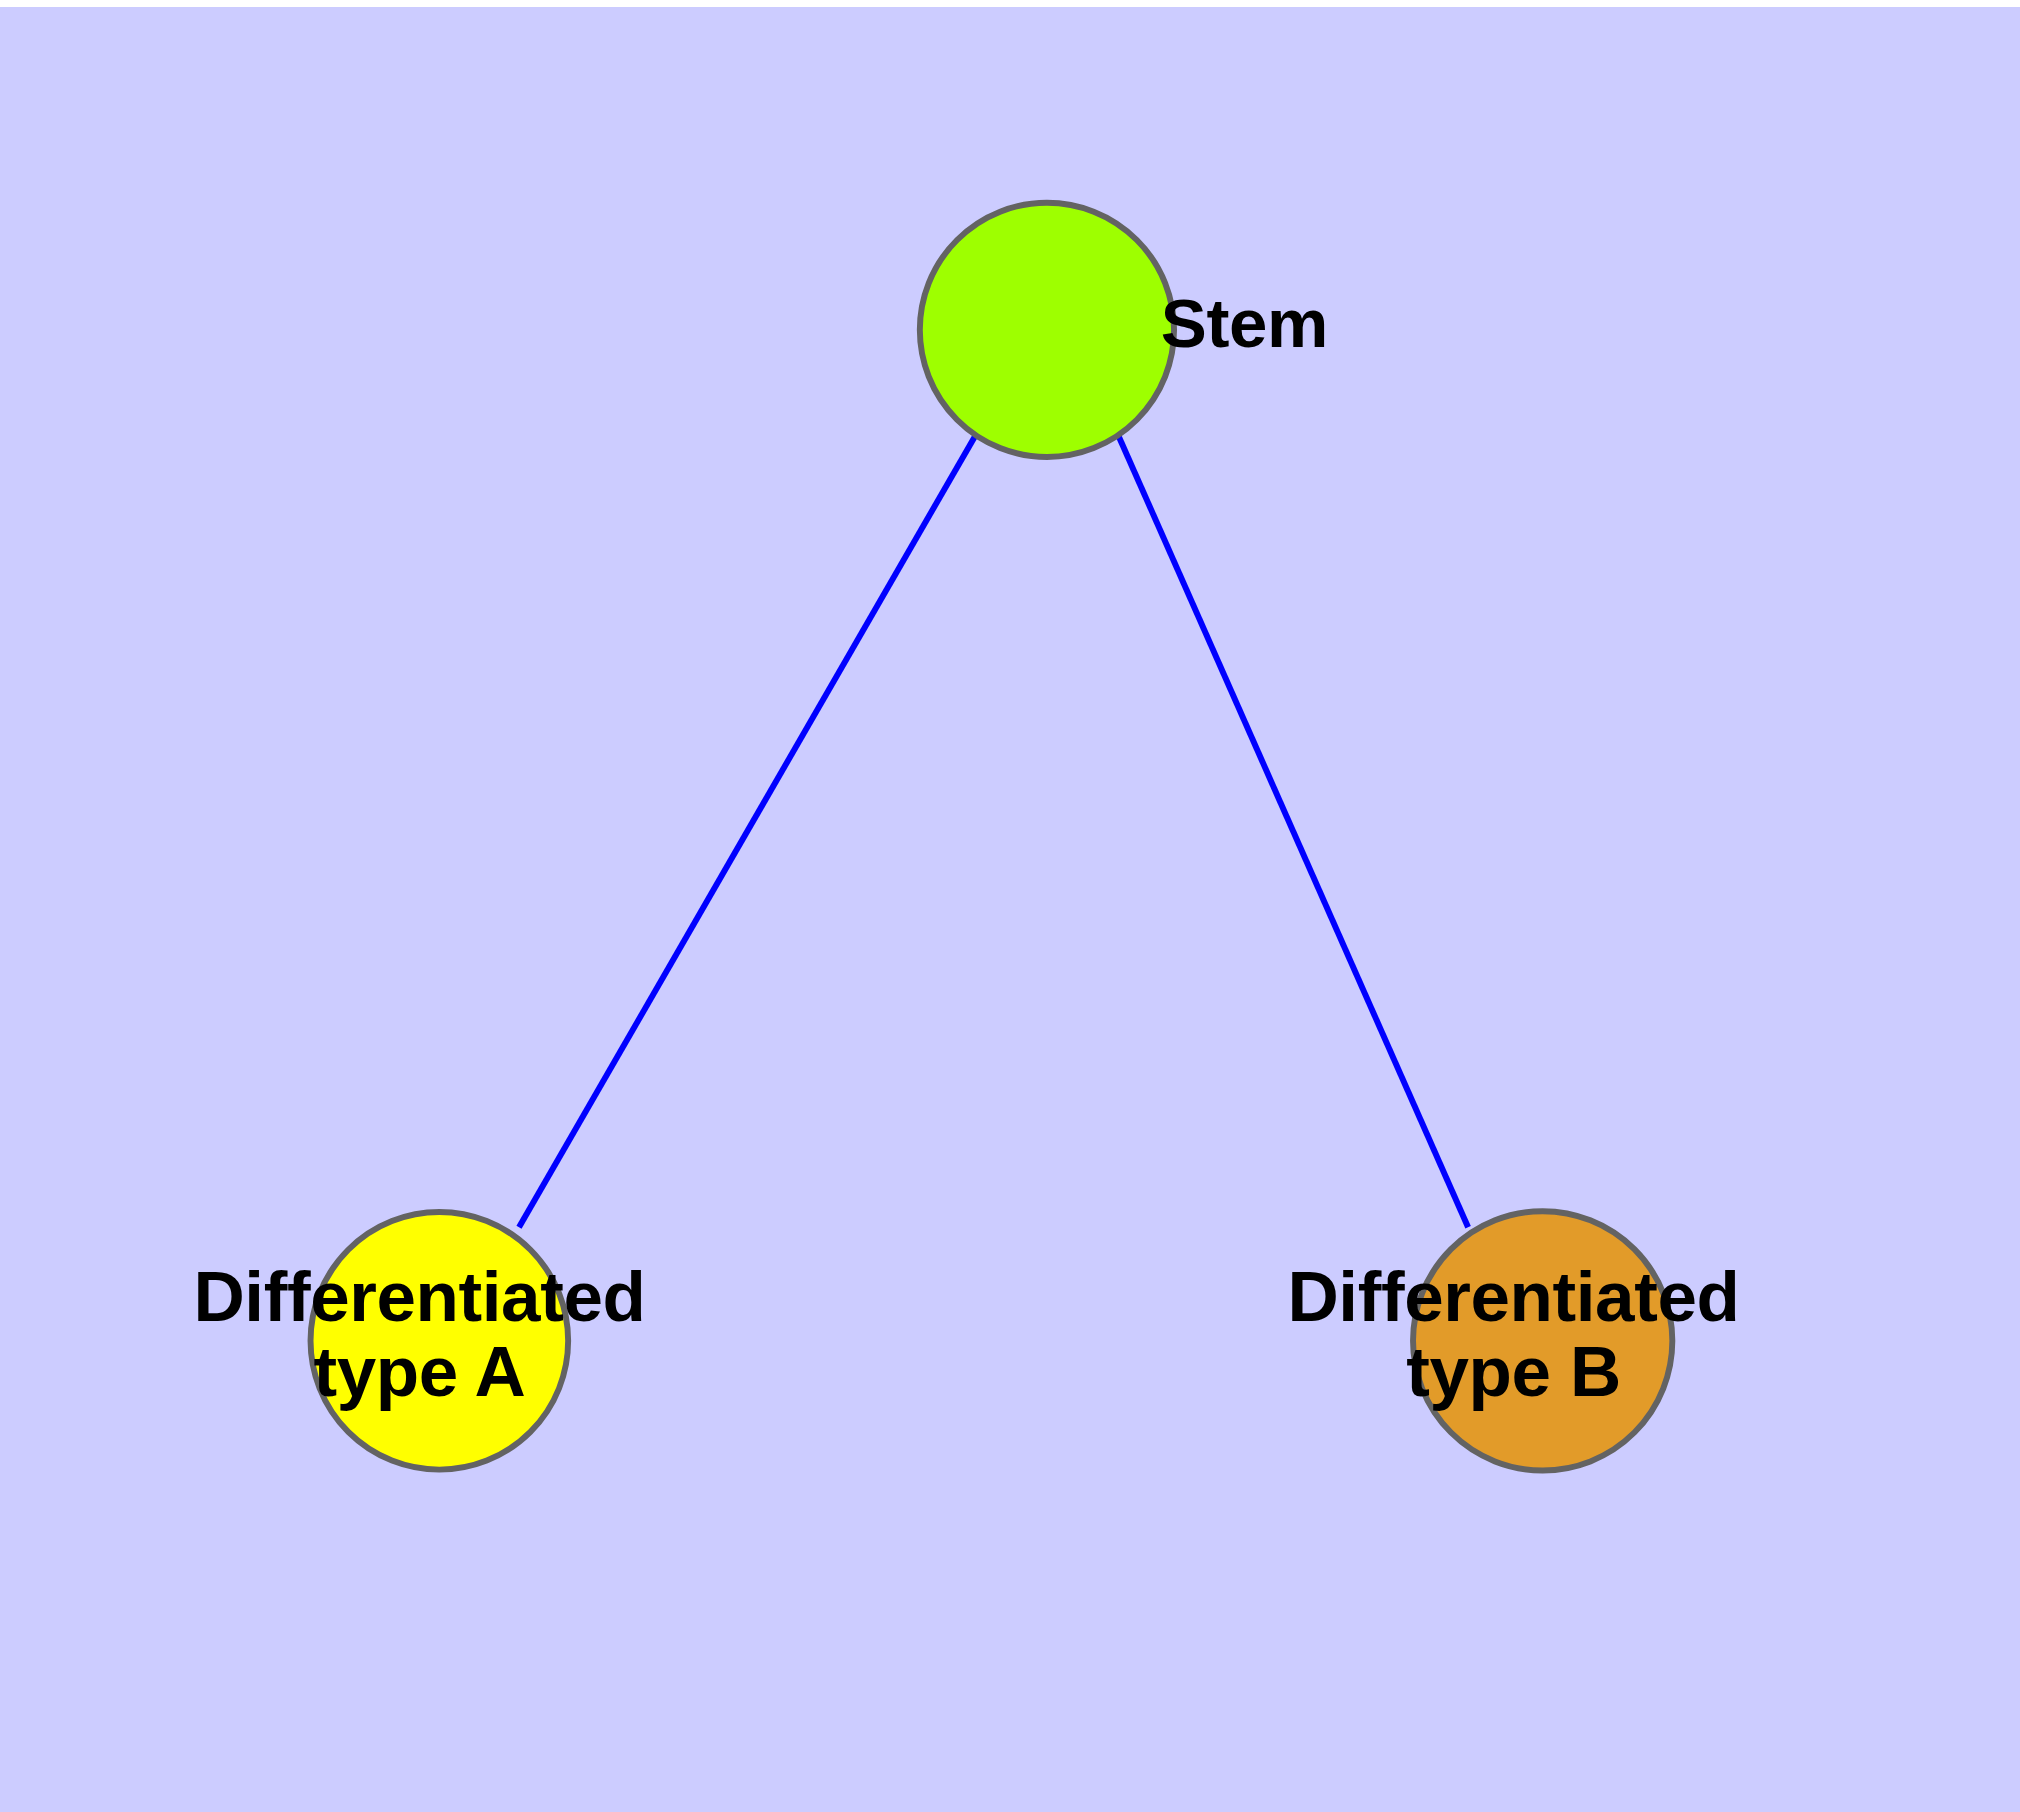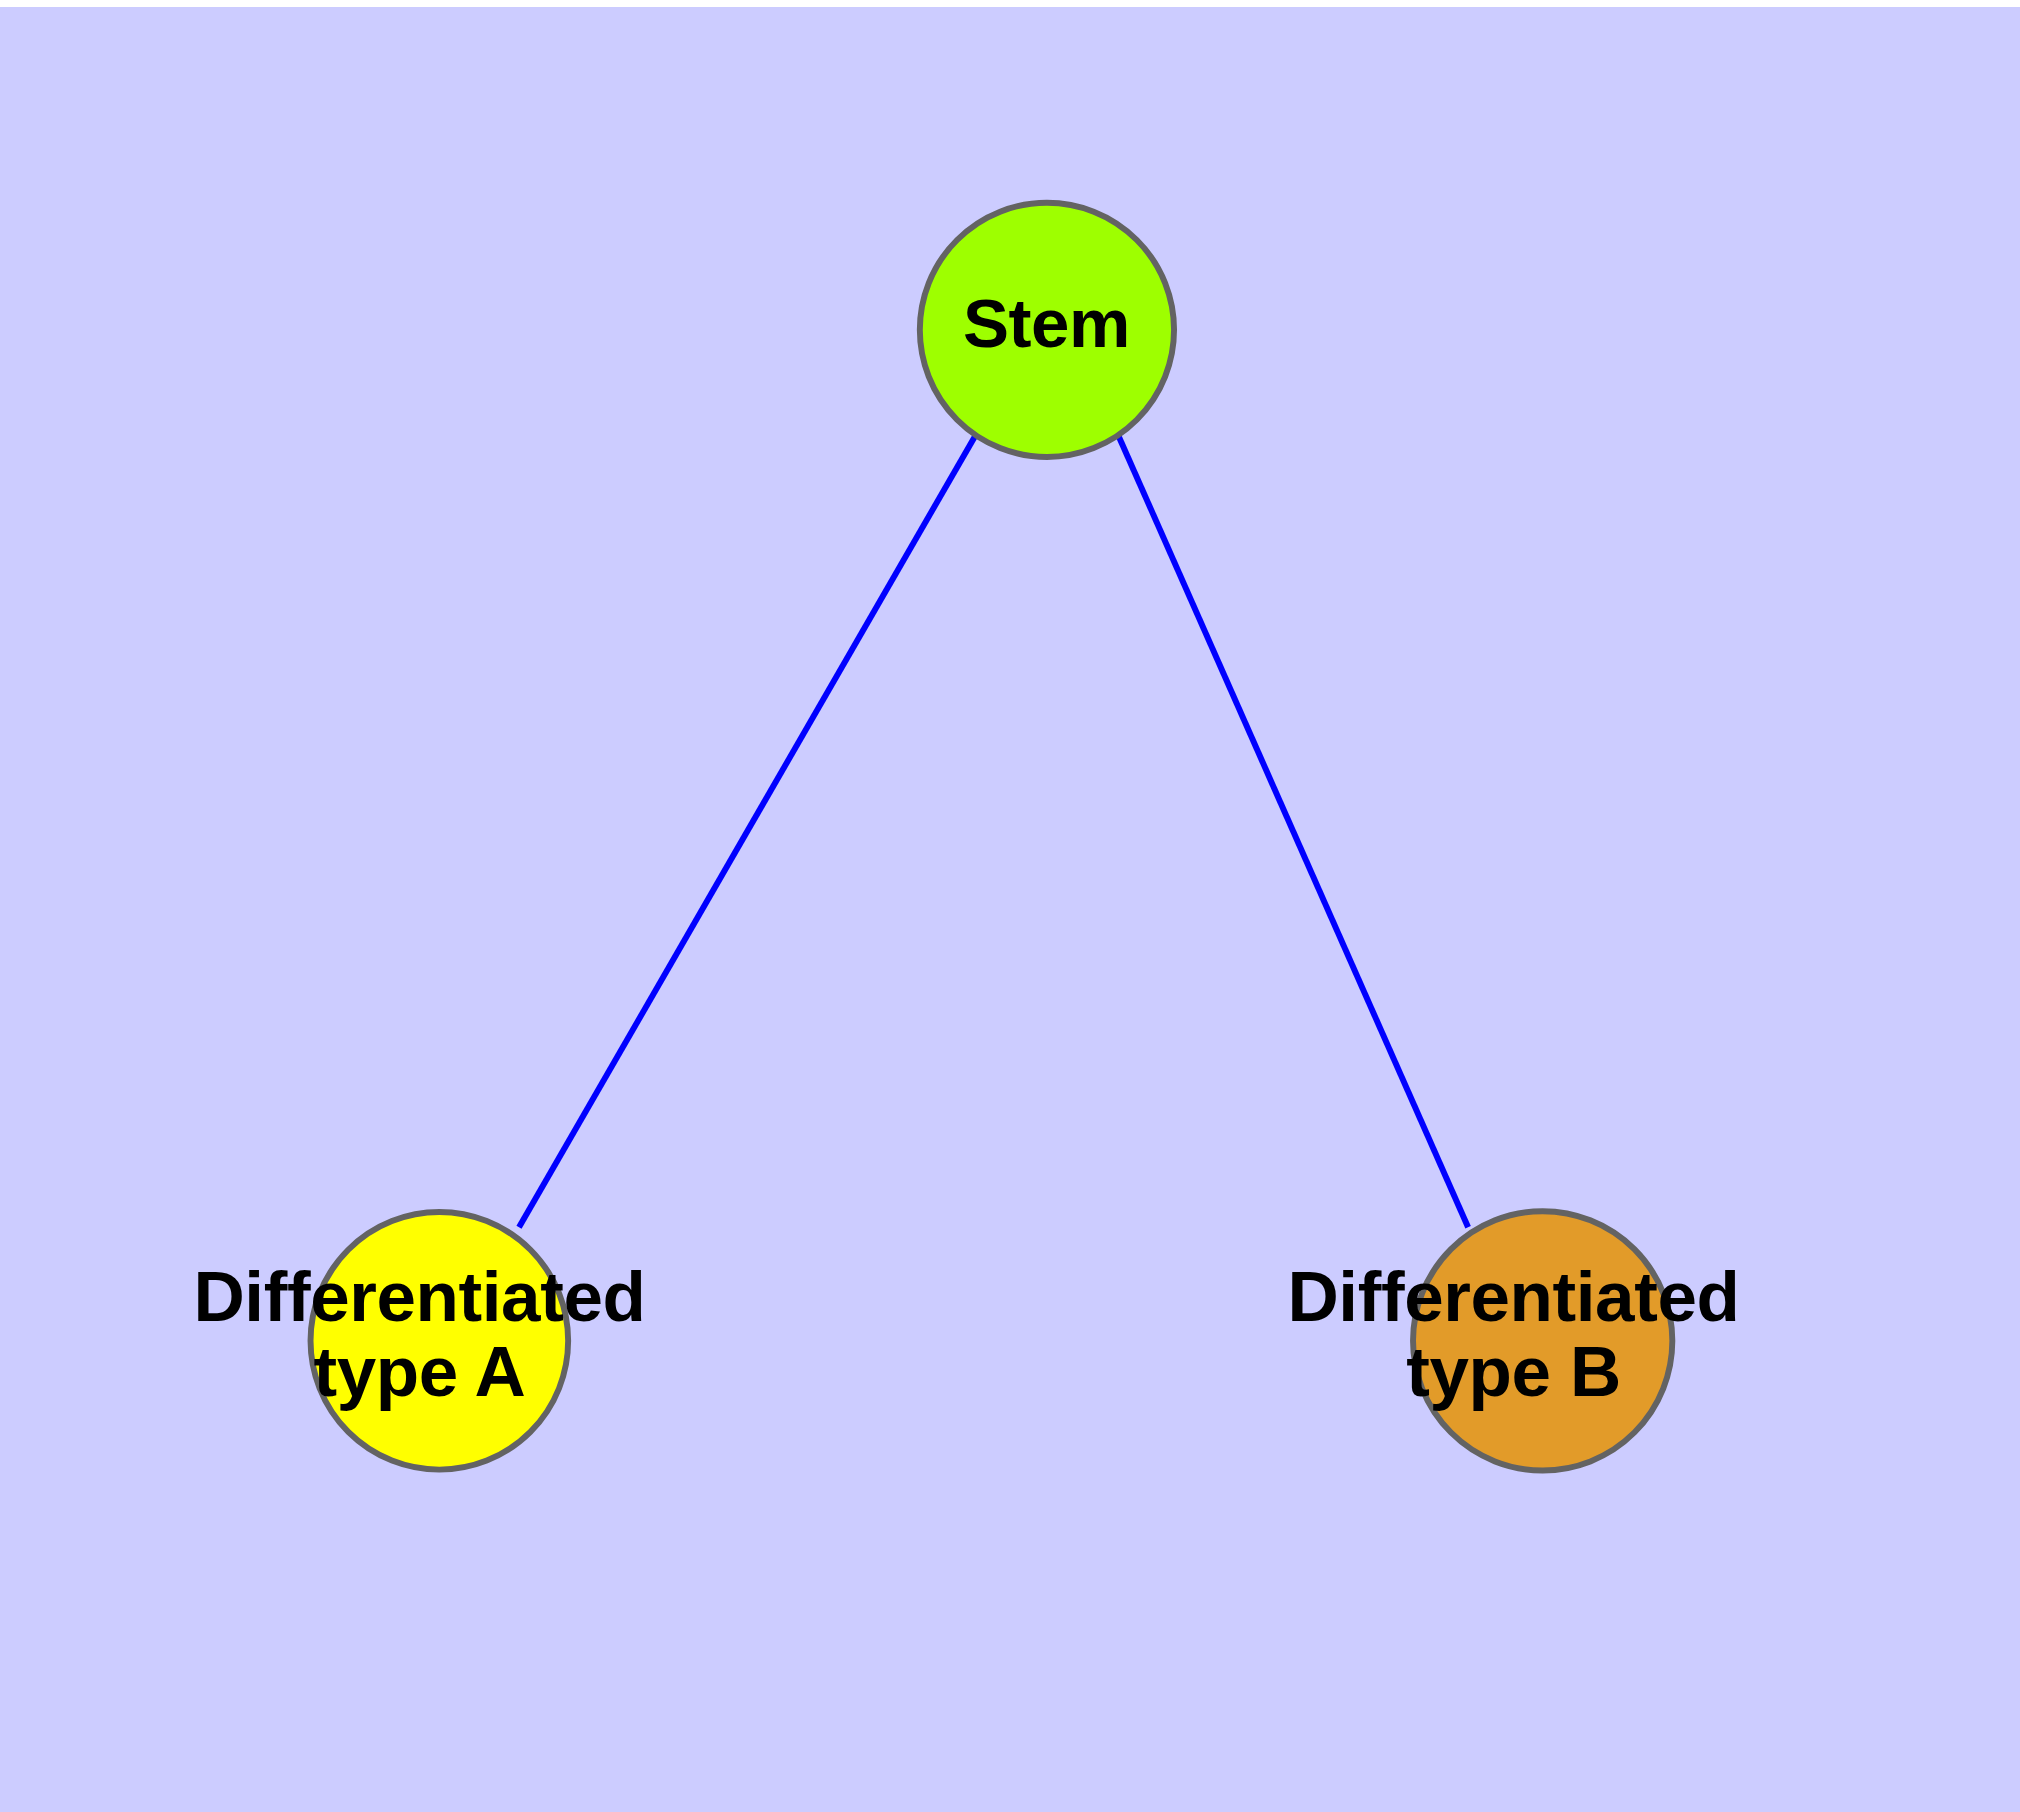--- a/index.html
+++ b/index.html
@@ -35,23 +35,24 @@
     color: #000000;
     font-weight: bold;
     text-align: center;
     line-height: 1.06;
     white-space: pre;
     letter-spacing: -0.4px;
     pointer-events: none;
   }
   #label-stem {
     font-size: 69px;
-    left: 792px;
+    left: 819px;
     top: 280px;
     width: 509px;
+    text-align: right;
   }
   #label-diff-a {
     font-size: 71px;
     left: 165px;
     top: 1252px;
     width: 509px;
   }
   #label-diff-b {
     font-size: 71px;
     left: 1259px;

